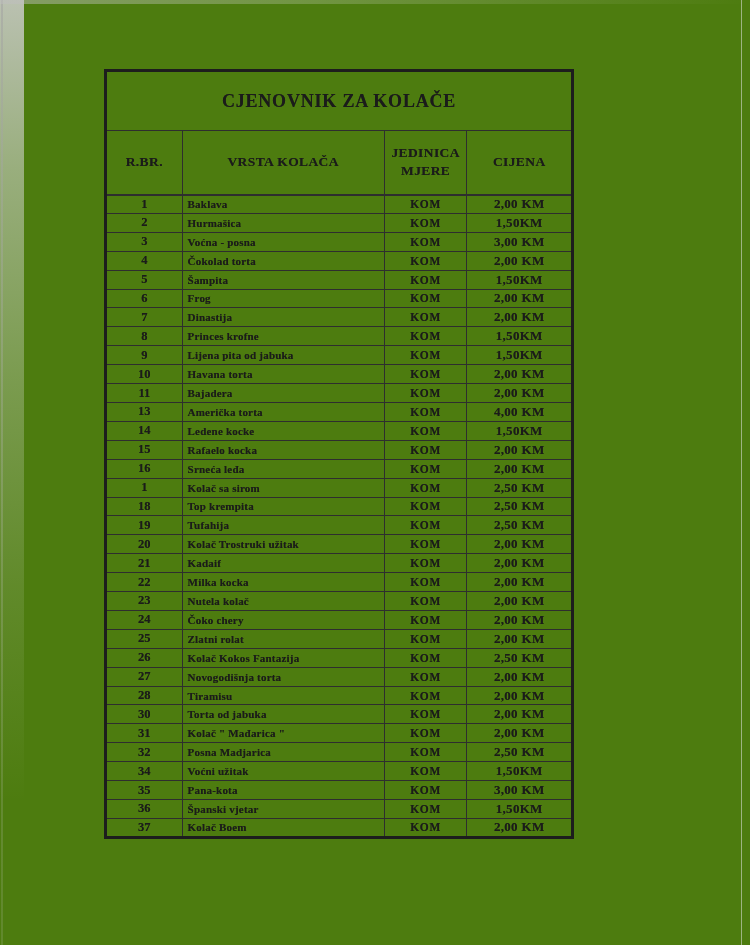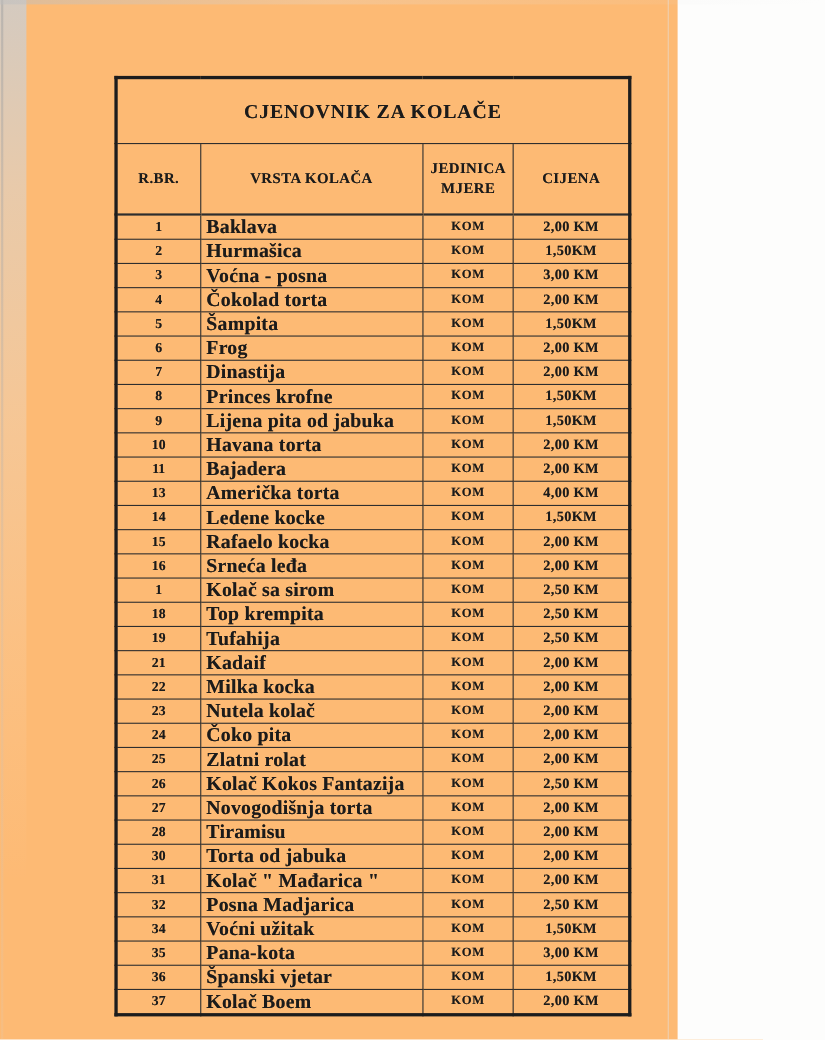--- a/index.html
+++ b/index.html
@@ -7,23 +7,23 @@
   html, body {
     width: 750px;
     height: 945px;
     background: #fdfdfc;
     overflow: hidden;
     font-family: "Liberation Serif", "DejaVu Serif", serif;
   }
 
   .page {
     position: relative;
-    width: 616px;
+    width: 750px;
     height: 945px;
-    background: #fdba74;
+    background: #4d7c0f;
     padding-left: 40px;
   }
 
   
   .scan-edge-left {
     position: absolute;
     left: 0; top: 0;
     width: 24px; height: 945px;
     background: linear-gradient(180deg,
       rgba(205,205,205,0.85) 0%,
@@ -106,21 +106,21 @@
     font-weight: bold;
     white-space: nowrap;
     overflow: hidden;
   }
   td.cell-no {
     text-align: center;
     font-size: 12.5px;
   }
   td.cell-name {
     text-align: left;
-    font-size: 18px;
+    font-size: 11px;
     padding-left: 5px;
     letter-spacing: 0.2px;
   }
   td.cell-unit {
     text-align: center;
     font-size: 11.5px;
     letter-spacing: 0.6px;
   }
   td.cell-price {
     text-align: center;
@@ -275,20 +275,26 @@
             <td class="cell-price">2,50 KM</td>
           </tr>
 
           <tr class="data-row">
             <td class="cell-no">19</td>
             <td class="cell-name">Tufahija</td>
             <td class="cell-unit">KOM</td>
             <td class="cell-price">2,50 KM</td>
           </tr>
 
+          <tr class="data-row">
+            <td class="cell-no">20</td>
+            <td class="cell-name">Kolač Trostruki užitak</td>
+            <td class="cell-unit">KOM</td>
+            <td class="cell-price">2,00 KM</td>
+          </tr>
 
           <tr class="data-row">
             <td class="cell-no">21</td>
             <td class="cell-name">Kadaif</td>
             <td class="cell-unit">KOM</td>
             <td class="cell-price">2,00 KM</td>
           </tr>
 
           <tr class="data-row">
             <td class="cell-no">22</td>
@@ -299,21 +305,21 @@
 
           <tr class="data-row">
             <td class="cell-no">23</td>
             <td class="cell-name">Nutela kolač</td>
             <td class="cell-unit">KOM</td>
             <td class="cell-price">2,00 KM</td>
           </tr>
 
           <tr class="data-row">
             <td class="cell-no">24</td>
-            <td class="cell-name">Čoko pita</td>
+            <td class="cell-name">Čoko chery</td>
             <td class="cell-unit">KOM</td>
             <td class="cell-price">2,00 KM</td>
           </tr>
 
           <tr class="data-row">
             <td class="cell-no">25</td>
             <td class="cell-name">Zlatni rolat</td>
             <td class="cell-unit">KOM</td>
             <td class="cell-price">2,00 KM</td>
           </tr>

